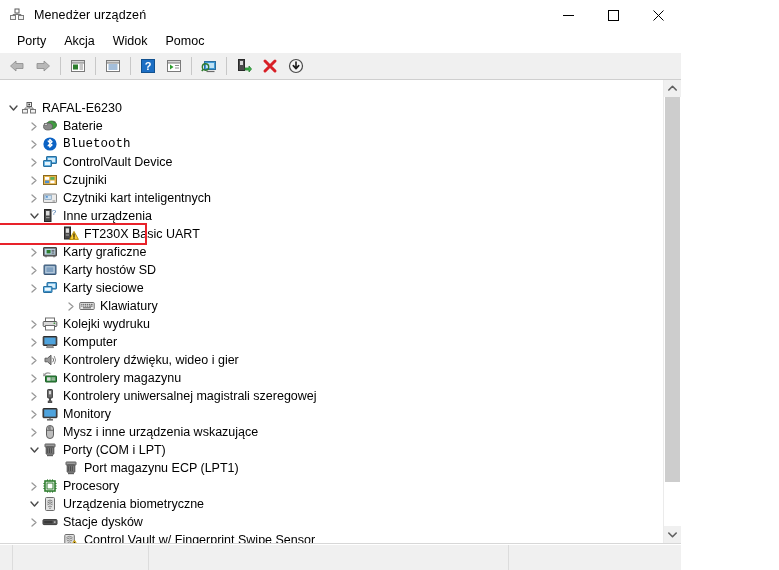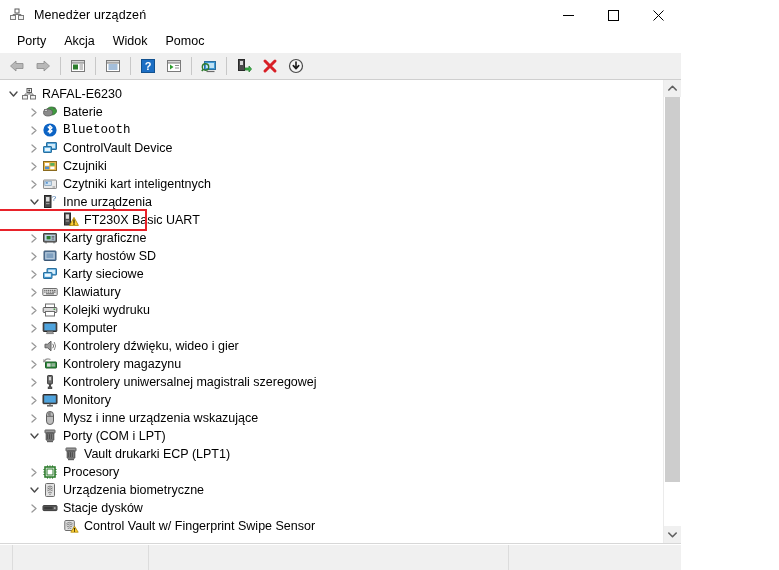--- a/index.html
+++ b/index.html
@@ -89,21 +89,21 @@
   .content {
     flex: 1 1 auto;
     position: relative;
     display: flex;
     background: #ffffff;
     border-bottom: 1px solid #d7d7d7;
     overflow: hidden;
   }
   .tree {
     flex: 1 1 auto;
-    padding-top: 5px;
+    padding-top: 19px;
     overflow: hidden;
     position: relative;
   }
   .row {
     height: 18px;
     display: flex; align-items: center;
     white-space: nowrap;
     position: relative;
   }
   .chev {
@@ -472,21 +472,21 @@
             <svg class="ic" viewBox="0 0 16 16">
               <rect x="5" y="2.5" width="9.5" height="6.5" rx="0.5" fill="#3f9ad6" stroke="#2a6f9e" stroke-width="1"></rect>
               <rect x="6.2" y="3.6" width="7.1" height="4.3" fill="#d8eefb"></rect>
               <rect x="1.5" y="6.5" width="8.5" height="6" rx="0.5" fill="#4aa5de" stroke="#2a6f9e" stroke-width="1"></rect>
               <rect x="2.7" y="7.6" width="6.1" height="3.2" fill="#eef8fe"></rect>
               <path d="M2.7 12 H8.8" stroke="#2a6f9e" stroke-width="0.8"></path>
             </svg>
           </span>
           <span class="row-label">Karty sieciowe</span>
         </div>
-        <div class="row" style="padding-left: 26px;">
+        <div class="row" style="padding-left: 26px; margin-left: 37px;">
           <span class="chev">
             <svg width="8" height="9" viewBox="0 0 8 9">
               <path d="M2 1 L6 4.5 L2 8" stroke="#989898" stroke-width="1.3" fill="none" stroke-linecap="round" stroke-linejoin="round"></path>
             </svg>
           </span>
           <span class="row-icon">
             <svg class="ic" viewBox="0 0 16 16">
               <rect x="0.8" y="4.5" width="14.4" height="7" rx="0.8" fill="#e8e8e8" stroke="#6d6d6d" stroke-width="1"></rect>
               <g fill="#6d6d6d">
                 <rect x="2.2" y="5.8" width="1.3" height="1.2"></rect>
@@ -645,21 +645,21 @@
               <rect x="3" y="2" width="10" height="3" rx="0.4" fill="#9a9a9a" stroke="#5e5e5e" stroke-width="1"></rect>
               <rect x="4.2" y="5" width="7.6" height="7.2" rx="0.5" fill="#7d7d7d" stroke="#4a4a4a" stroke-width="1"></rect>
               <g fill="#4a4a4a">
                 <rect x="5.2" y="6.2" width="1" height="4.8"></rect>
                 <rect x="7" y="6.2" width="1" height="4.8"></rect>
                 <rect x="8.8" y="6.2" width="1" height="4.8"></rect>
               </g>
               <path d="M5 13.6 H11" stroke="#5e5e5e" stroke-width="1.2"></path>
             </svg>
           </span>
-          <span class="row-label">Vault drukarki ECP (LPT1)</span>
+          <span class="row-label">Port magazynu ECP (LPT1)</span>
         </div>
         <div class="row" style="padding-left: 26px;">
           <span class="chev">
             <svg width="8" height="9" viewBox="0 0 8 9">
               <path d="M2 1 L6 4.5 L2 8" stroke="#989898" stroke-width="1.3" fill="none" stroke-linecap="round" stroke-linejoin="round"></path>
             </svg>
           </span>
           <span class="row-icon">
             <svg class="ic" viewBox="0 0 16 16">
               <rect x="3" y="3" width="10" height="10" fill="#ffffff" stroke="#2f7d2f" stroke-width="1.6"></rect>

